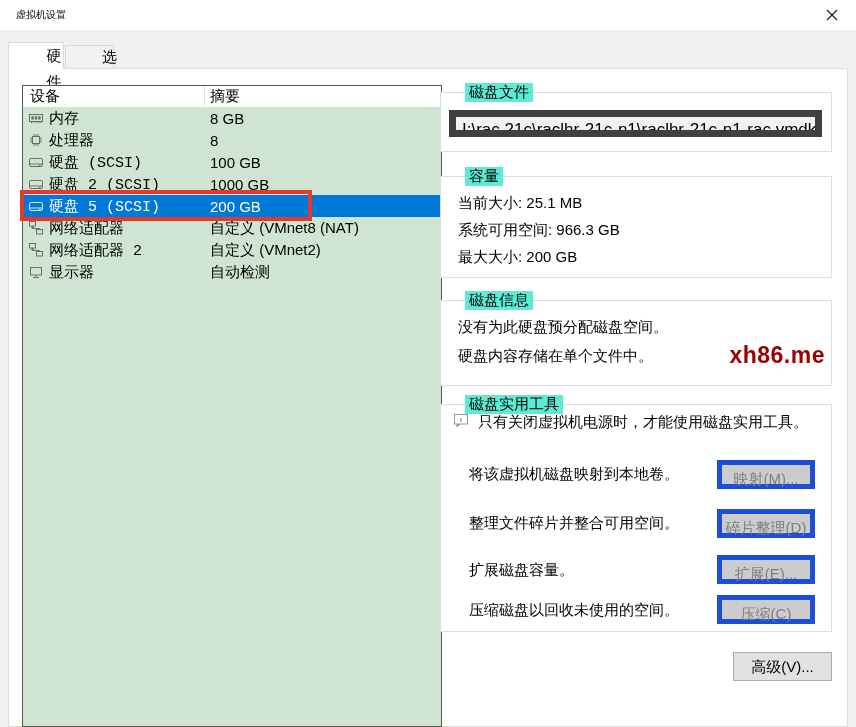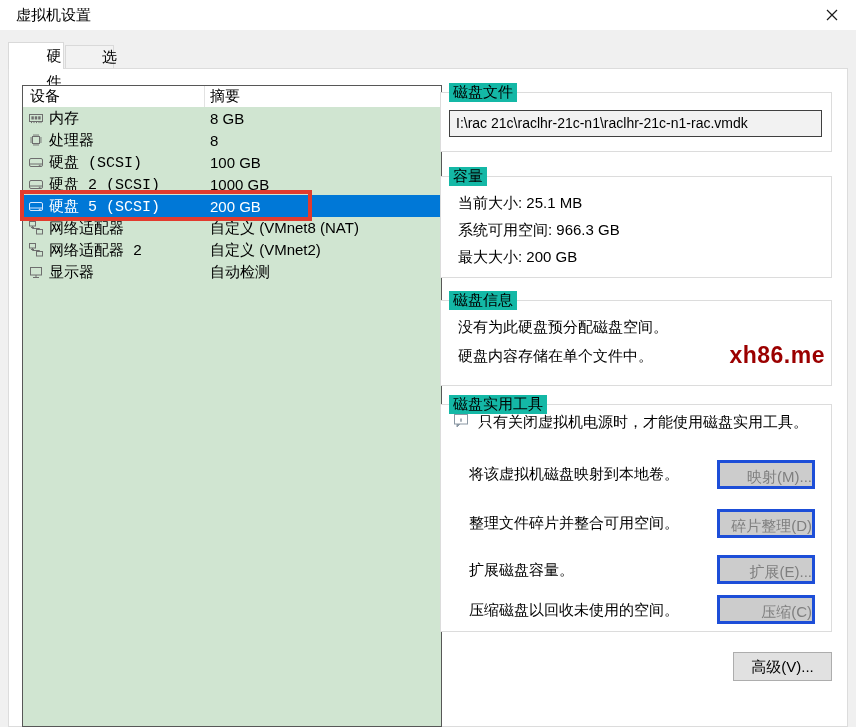--- a/index.html
+++ b/index.html
@@ -4,21 +4,21 @@
 <style>
   * { margin:0; padding:0; box-sizing:border-box; }
   html,body { background:#f0f0f0; }
   .screen {
     position:relative; width:856px; height:727px; overflow:hidden;
     background:#f0f0f0; font-family:"Liberation Sans","DejaVu Sans",sans-serif;
     font-size:15px; color:#000;
   }
   
   .titlebar { position:absolute; left:0; top:0; width:856px; height:30px; background:#ffffff; }
-  .title { position:absolute; left:16px; top:0; line-height:30px; font-size:15px; }
+  .title { position:absolute; left:16px; top:0; line-height:30px; font-size:10px; }
   .close-btn { position:absolute; right:12px; top:3px; width:24px; height:24px;
     display:flex; align-items:center; justify-content:center; cursor:pointer; }
   
   .tab { position:absolute; text-align:center; border:1px solid #d9d9d9; border-bottom:none;padding-left:36px; }
   .tab-hw { left:8px; top:42px; width:56px; height:27px; background:#ffffff; line-height:26px; z-index:3; }
   .tab-opt { left:65px; top:45px; width:49px; height:23px; background:#f2f2f2; line-height:22px; z-index:1; }
   
   .card { position:absolute; left:8px; top:68px; width:840px; height:659px;
     background:#ffffff; border:1px solid #dcdcdc; z-index:2; }
   
@@ -29,38 +29,38 @@
   .h-sum { flex:1; padding-left:5px; border-left:1px solid #e2e2e2; display:flex; align-items:center; }
   .lrow { display:flex; height:22px; align-items:center; }
   .c-dev { width:181px; display:flex; align-items:center; padding-left:3px; white-space:nowrap; overflow:hidden;font-family:Liberation Mono, monospace; }
   .c-dev .ic { width:20px; display:flex; justify-content:center; margin-right:3px; flex:none; }
   .c-sum { flex:1; padding-left:6px; white-space:nowrap; overflow:hidden; }
   .lrow.selected { background:#0078d7; color:#ffffff; }
   .annotation-box { position:absolute; left:20px; top:190px; width:292px; height:31px;
     border:4px solid #e23b2e; z-index:9; pointer-events:none; }
   
   .group { position:absolute; left:440px; width:392px; border:1px solid #dcdcdc; background:#fff; z-index:4; }
-  .group-label { position:absolute; top:-10px; left:8px; background:#14b8a6; padding:0 4px; white-space:nowrap; }
+  .group-label { position:absolute; top:-10px; left:24px; background:#5eead4; padding:0 4px; white-space:nowrap; }
   .g-diskfile { top:92px;  height:60px; }
   .g-capacity { top:176px; height:102px; }
   .g-diskinfo { top:300px; height:86px;padding-left:32px; }
   .g-diskutil { top:404px; height:228px; }
   .path-field { position:absolute; left:8px; right:9px; top:17px; height:27px;
-    background:#f2f2f2; border:1px solid #404040; line-height:25px; padding-left:6px;
-    white-space:nowrap; overflow:hidden; font-size:14px; }
+    background:#f2f2f2; border:7px solid #404040; line-height:25px; padding-left:6px;
+    white-space:nowrap; overflow:hidden; font-size:17px; }
   .cap-line { position:absolute; left:17px; white-space:nowrap; }
   .info-line { position:absolute; left:17px; white-space:nowrap; }
   .watermark { position:absolute; right:6px; top:41px; font-size:23px; font-weight:bold;
     color:#9b0000; letter-spacing:0.5px; }
   .util-note { position:absolute; left:12px; top:8px; display:flex; align-items:flex-end; }
   .util-note .note-text { margin-left:8px; white-space:nowrap; }
   .util-text { position:absolute; left:28px; white-space:nowrap; }
   .util-btn { position:absolute; left:276px; width:98px; height:29px; text-align:center;
     line-height:27px; font-size:15px; }
-  .util-btn.disabled { background:#cccccc; border:3px solid #1d4ed8; color:#7f7f7f;text-align:right; }
+  .util-btn.disabled { background:#cccccc; border:5px solid #1d4ed8; color:#7f7f7f; }
   .adv-btn { position:absolute; left:733px; top:652px; width:99px; height:29px; z-index:4;
     background:#e1e1e1; border:1px solid #adadad; text-align:center; line-height:27px; cursor:pointer; }
 </style>
 </head>
 <body>
 
 <div class="screen">
 
   <div class="titlebar">
     <div class="title">虚拟机设置</div>

